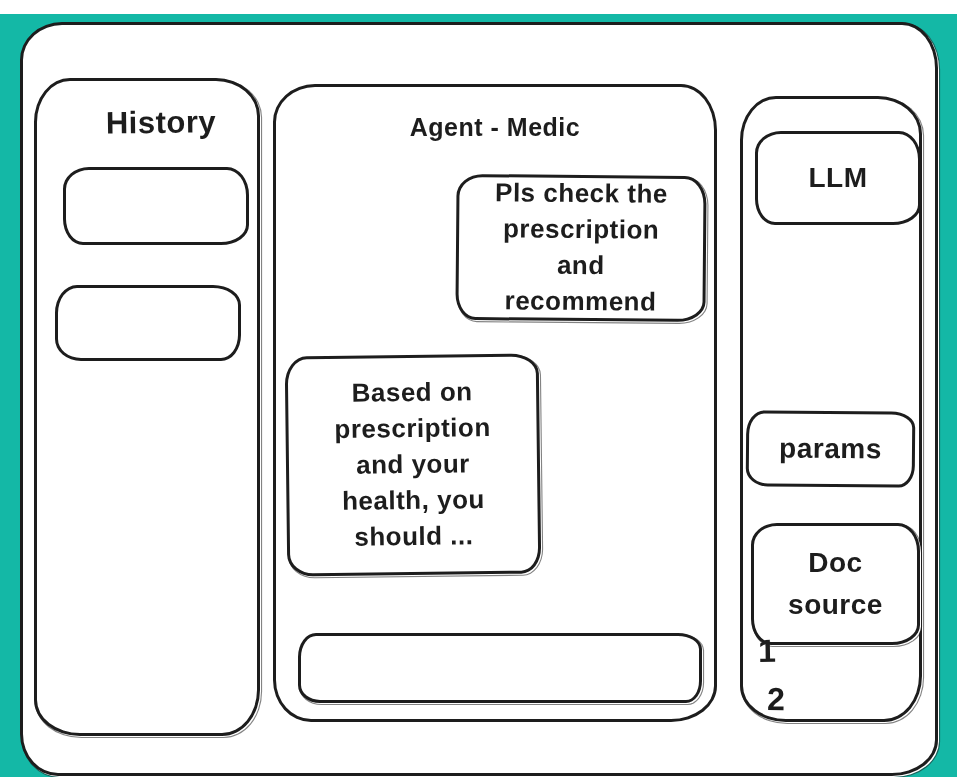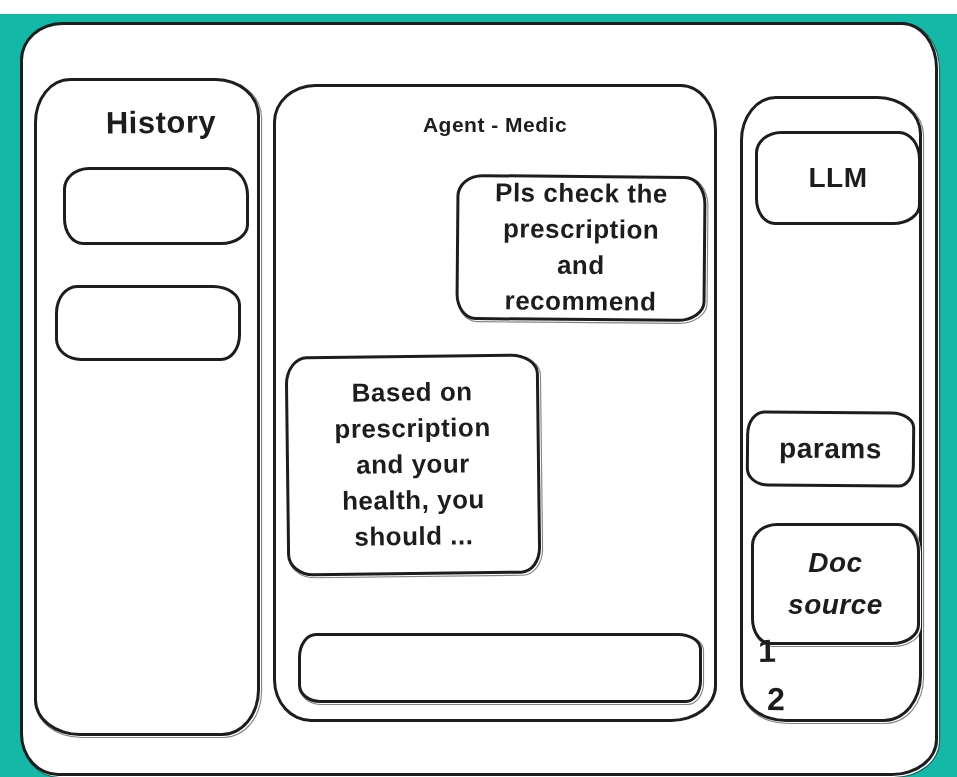--- a/index.html
+++ b/index.html
@@ -82,36 +82,36 @@
 
   <div class="sketch r-big sketch-double" style="left:20px; top:8px; width:918px; height:754px;"></div>
 
   <div class="sketch r-big2 sketch-double" style="left:34px; top:64px; width:226px; height:658px;">
     <div class="panel-title hand-text tilt-l" style="top:24px; padding-left:14px;">History</div>
     <div class="sketch r-mid" style="left:26px; top:86px; width:186px; height:78px;"></div>
     <div class="sketch r-mid2" style="left:18px; top:204px; width:186px; height:76px;"></div>
   </div>
 
   <div class="sketch r-big" style="left:273px; top:70px; width:444px; height:638px;">
-    <div class="panel-title hand-text" style="top:26px; font-size:21px;">Agent - Medic</div>
+    <div class="panel-title hand-text" style="top:26px; font-size:25px;">Agent - Medic</div>
 
     <div class="sketch r-mid sketch-double bubble hand-text tilt-r" style="left:180px; top:88px; width:250px; height:146px; padding:6px 24px;">Pls check the prescription and recommend</div>
 
     <div class="sketch r-mid2 sketch-double bubble hand-text tilt-l" style="left:10px; top:268px; width:254px; height:220px; padding:6px 36px;">Based on prescription and your health, you should ...</div>
 
     <input id="chat-input" class="sketch r-small sketch-double" style="left: 22px; top: 546px; width: 404px; height: 70px;" value="">
   </div>
 
   <div class="sketch r-big2 sketch-double" style="left:740px; top:82px; width:182px; height:626px;">
 
     <div class="sketch r-mid tool-btn hand-text" style="left:12px; top:32px; width:166px; height:94px;">LLM</div>
 
 
     <div class="sketch r-small tool-btn hand-text tilt-r" style="left:3px; top:312px; width:169px; height:76px;">params</div>
 
-    <div class="sketch r-mid sketch-double tool-btn hand-text" style="left:8px; top:424px; width:169px; height:122px; padding:16px 24px; line-height:1.5;font-style:italic;">Doc source</div>
+    <div class="sketch r-mid sketch-double tool-btn hand-text" style="left:8px; top:424px; width:169px; height:122px; padding:16px 24px; line-height:1.5;">Doc source</div>
 
     <div class="doc-num tilt-l" style="left:15px; top:534px;">1</div>
 
     <div class="doc-num tilt-r" style="left:24px; top:582px;">2</div>
   </div>
 
 </div>
 
 </body></html>

